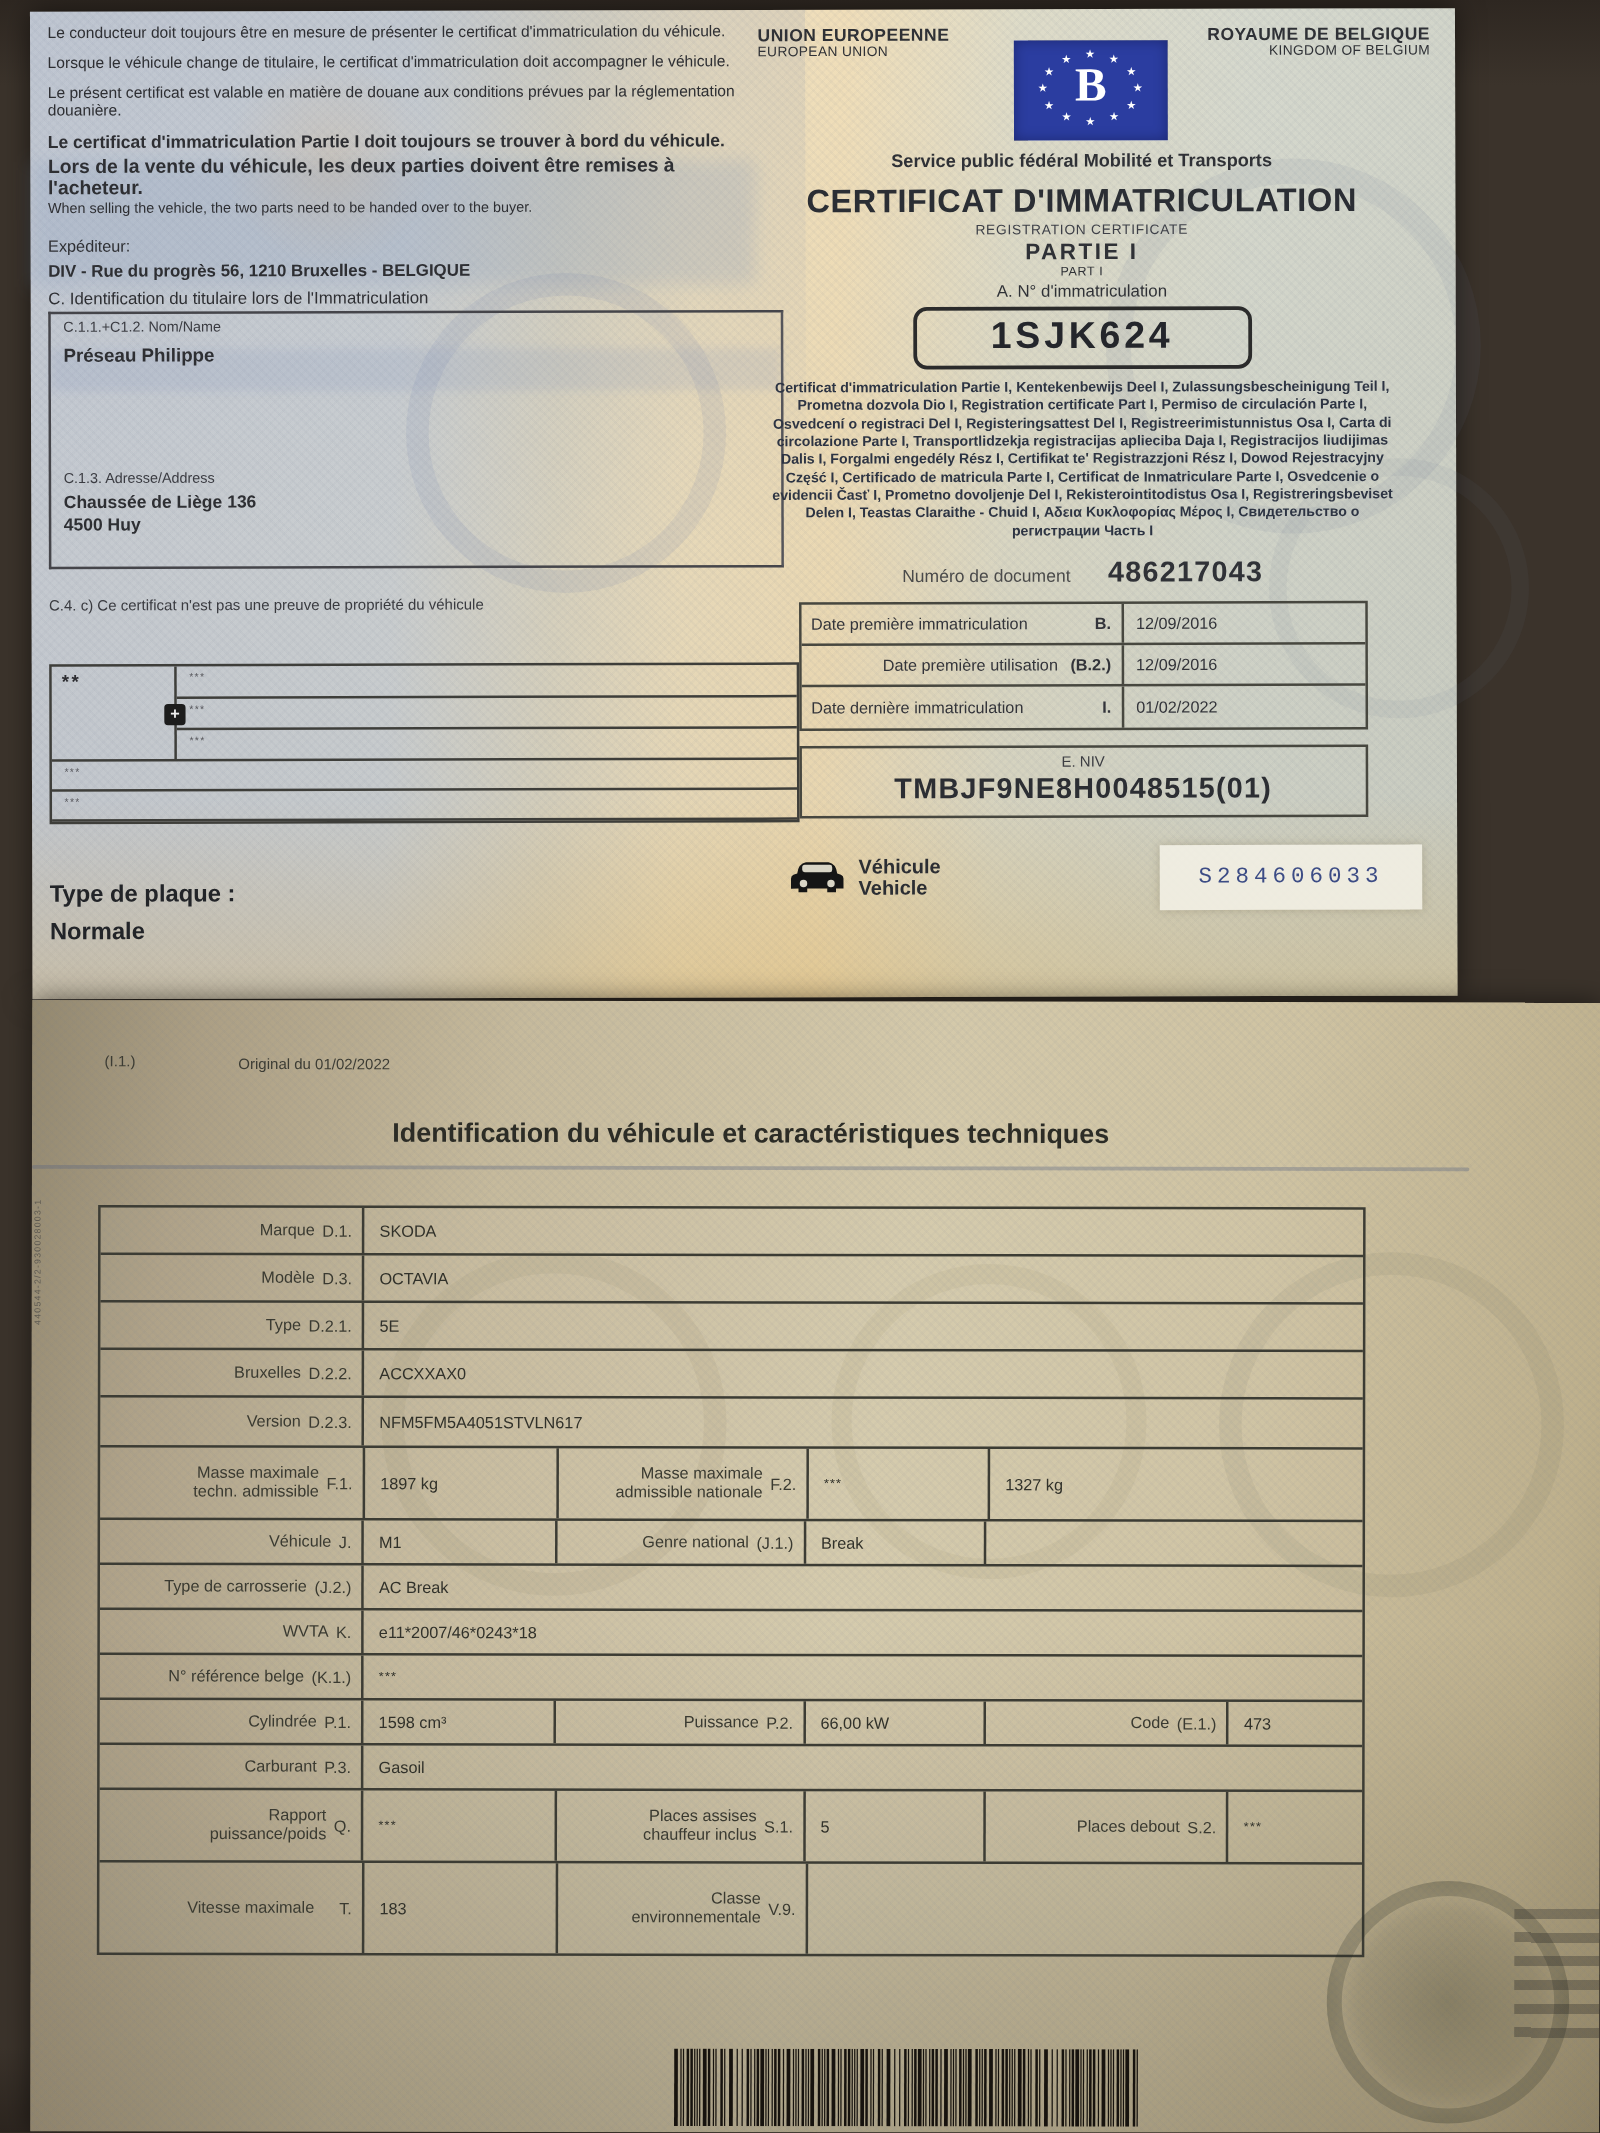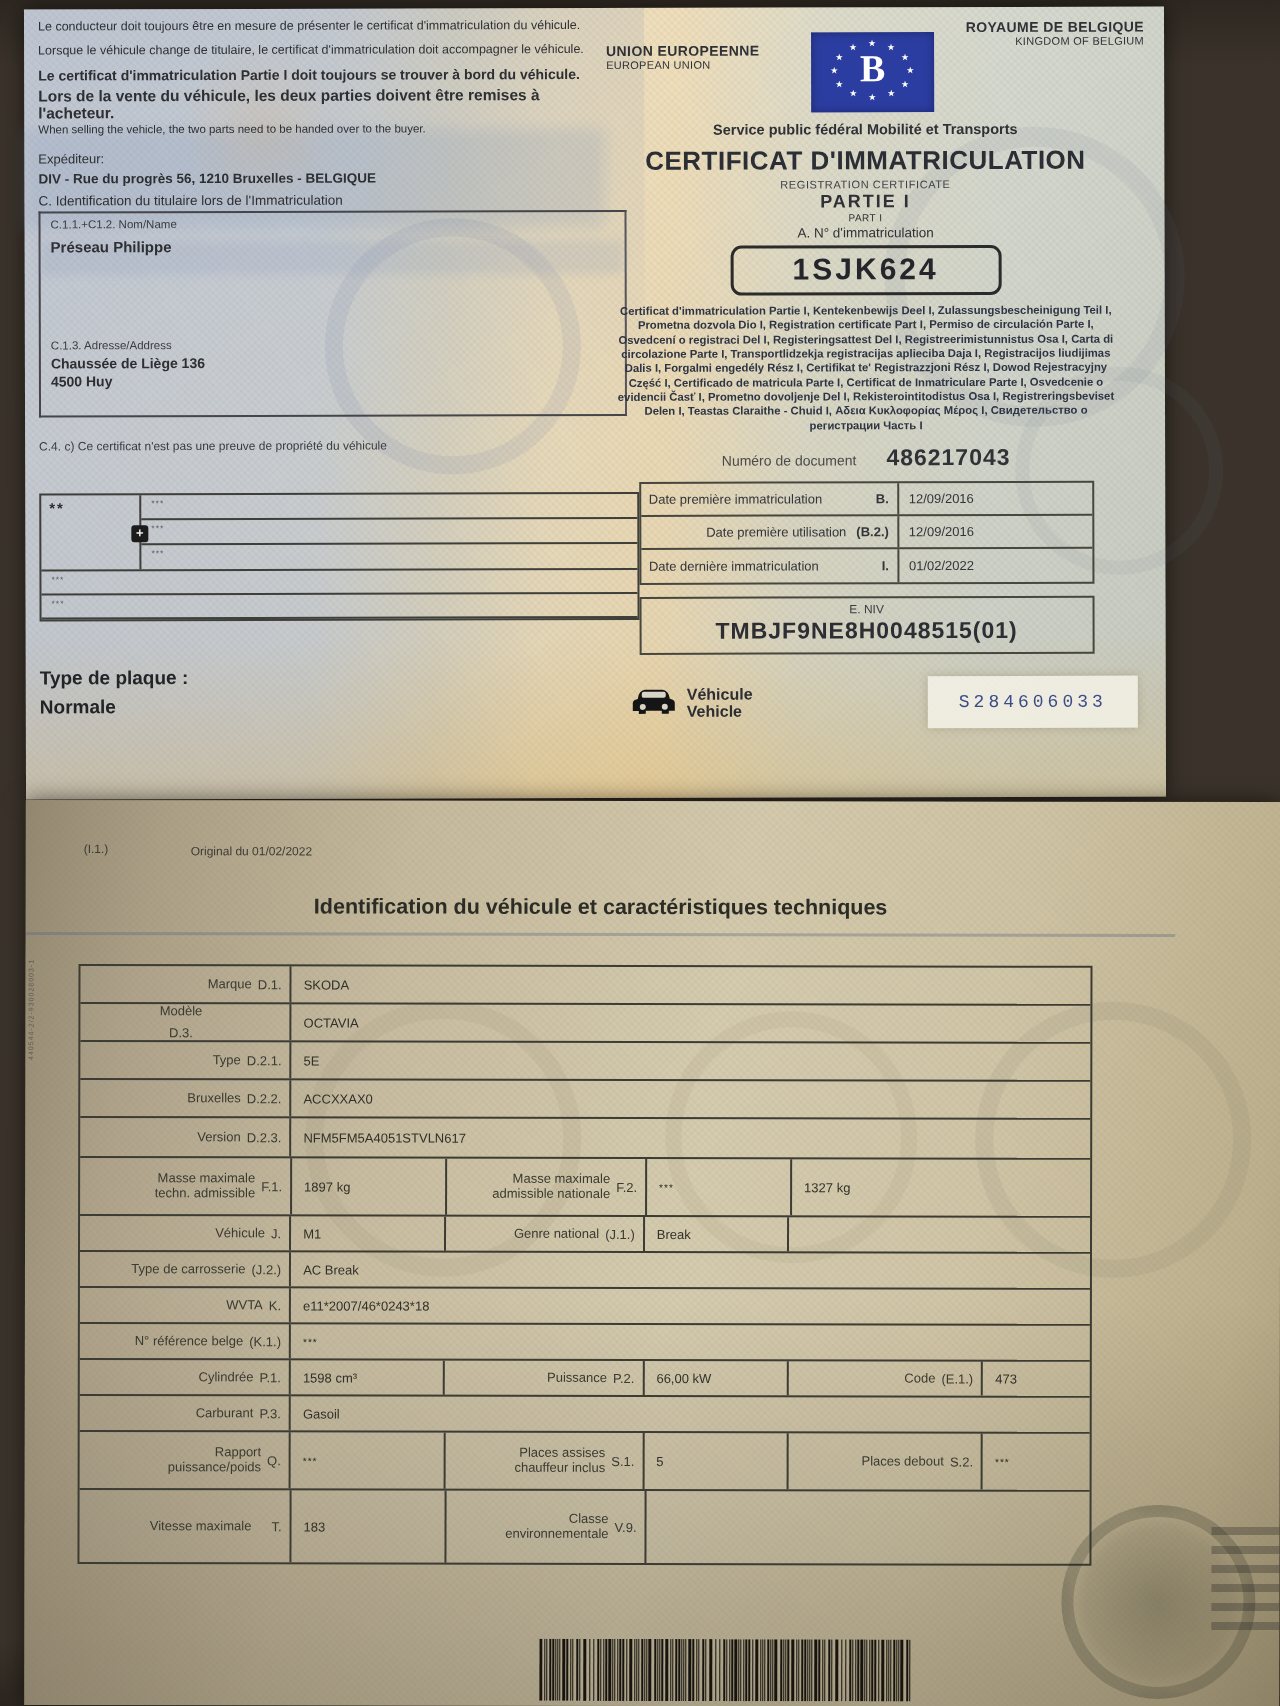--- a/index.html
+++ b/index.html
@@ -39,21 +39,21 @@
   .cb-left{width:100px;border-right:2px solid #3e3e3a;box-sizing:border-box;font-size:15px;font-weight:bold;letter-spacing:2px;padding:4px 0 0 8px;color:#2c2c30;}
   .cb-rows{flex:1;display:flex;flex-direction:column;}
   .cb-row{flex:1;border-bottom:2px solid #3e3e3a;box-sizing:border-box;display:flex;align-items:flex-start;}
   .cb-row:last-child{border-bottom:none;}
   .cb-full{height:24px;border-bottom:2px solid #3e3e3a;box-sizing:border-box;display:flex;align-items:flex-start;}
   .cb-full:last-child{border-bottom:none;}
   .mini{font-size:8.5px;color:#55555a;letter-spacing:1px;padding:3px 0 0 10px;}
   .cb-plus{position:absolute;left:90px;top:30px;width:17px;height:17px;background:#1c1c1c;border-radius:3px;color:#eee;font-size:13px;line-height:16px;text-align:center;font-weight:bold;}
   .plate-type{margin-top:42px;font-size:19px;font-weight:bold;color:#222428;line-height:1.55;}
   
-  .eu-head{position:absolute;left:582px;top:12px;color:#2f3136;margin-top:23px;}
+  .eu-head{position:absolute;left:582px;top:12px;color:#2f3136;}
   .eu-head .l1,.kingdom .l1{font-size:14px;font-weight:bold;letter-spacing:.4px;}
   .eu-head .l2,.kingdom .l2{font-size:11px;letter-spacing:.3px;}
   .kingdom{position:absolute;right:20px;top:12px;text-align:right;color:#2f3136;}
   .flag{position:absolute;left:787px;top:25px;width:123px;height:80px;background:#2b3da0;box-shadow:inset 0 0 10px rgba(0,0,30,.35);}
   .star{position:absolute;font-size:9px;color:#fff;}
   .flag-letter{position:absolute;left:0;top:14px;width:100%;text-align:center;font-size:38px;font-weight:bold;color:#fff;font-family:"Liberation Serif",serif;}
   .rc-center{position:absolute;left:560px;top:114px;width:562px;text-align:center;color:#2f3136;}
   .svc{font-size:14.5px;font-weight:bold;}
   .main-title{font-size:26px;font-weight:bold;letter-spacing:.5px;margin-top:8px;color:#2b2e34;}
   .sub-en{font-size:11px;letter-spacing:.6px;margin-top:2px;color:#3e4048;}
@@ -111,20 +111,21 @@
     <div class="p1-blueband"></div>
     <div class="p1-bottom"></div>
     <div class="ring" style="left:300px;top:210px;width:220px;height:220px;border:18px solid rgba(90,110,170,.10);"></div>
     <div class="ring" style="left:150px;top:40px;width:180px;height:160px;background:radial-gradient(circle,rgba(230,170,90,.16),transparent 70%);"></div>
     <div class="ring" style="left:860px;top:120px;width:260px;height:260px;border:20px solid rgba(100,110,140,.09);"></div>
     <div class="ring" style="left:990px;top:360px;width:180px;height:180px;border:14px solid rgba(100,110,140,.08);"></div>
 
     <div class="col-left">
       <p class="notice">Le conducteur doit toujours être en mesure de présenter le certificat d'immatriculation du véhicule.</p>
       <p class="notice">Lorsque le véhicule change de titulaire, le certificat d'immatriculation doit accompagner le véhicule.</p>
+      <p class="notice">Le présent certificat est valable en matière de douane aux conditions prévues par la réglementation douanière.</p>
       <p class="notice-b1">Le certificat d'immatriculation Partie I doit toujours se trouver à bord du véhicule.</p>
       <p class="notice-b2">Lors de la vente du véhicule, les deux parties doivent être remises à l'acheteur.</p>
       <p class="notice-en">When selling the vehicle, the two parts need to be handed over to the buyer.</p>
       <p class="sender-label">Expéditeur:</p>
       <p class="sender-value">DIV - Rue du progrès 56, 1210 Bruxelles - BELGIQUE</p>
       <p class="holder-title">C. Identification du titulaire lors de l'Immatriculation</p>
 
       <div class="holder-box">
         <div class="hb-name-band"></div>
         <div class="hb-small">C.1.1.+C1.2. Nom/Name</div>
@@ -268,21 +269,21 @@
 
     <div class="tech-table">
         <div class="t-row" style="height: 38px;">
           <div class="t-cell lab" style="width: 212px; height: 100%;">
             <span class="ltxt">Marque</span>
             <span class="lcode">D.1.</span>
           </div>
           <div class="t-cell val" style="width: 802px; height: 100%;">SKODA</div>
         </div>
         <div class="t-row" style="height: 38px;">
-          <div class="t-cell lab" style="width: 212px; height: 100%; flex-direction: column;">
+          <div class="t-cell lab" style="width: 212px; height: 100%;">
             <span class="ltxt">Modèle</span>
             <span class="lcode">D.3.</span>
           </div>
           <div class="t-cell val" style="width: 802px; height: 100%;">OCTAVIA</div>
         </div>
         <div class="t-row" style="height: 38px;">
           <div class="t-cell lab" style="width: 212px; height: 100%;">
             <span class="ltxt">Type</span>
             <span class="lcode">D.2.1.</span>
           </div>

